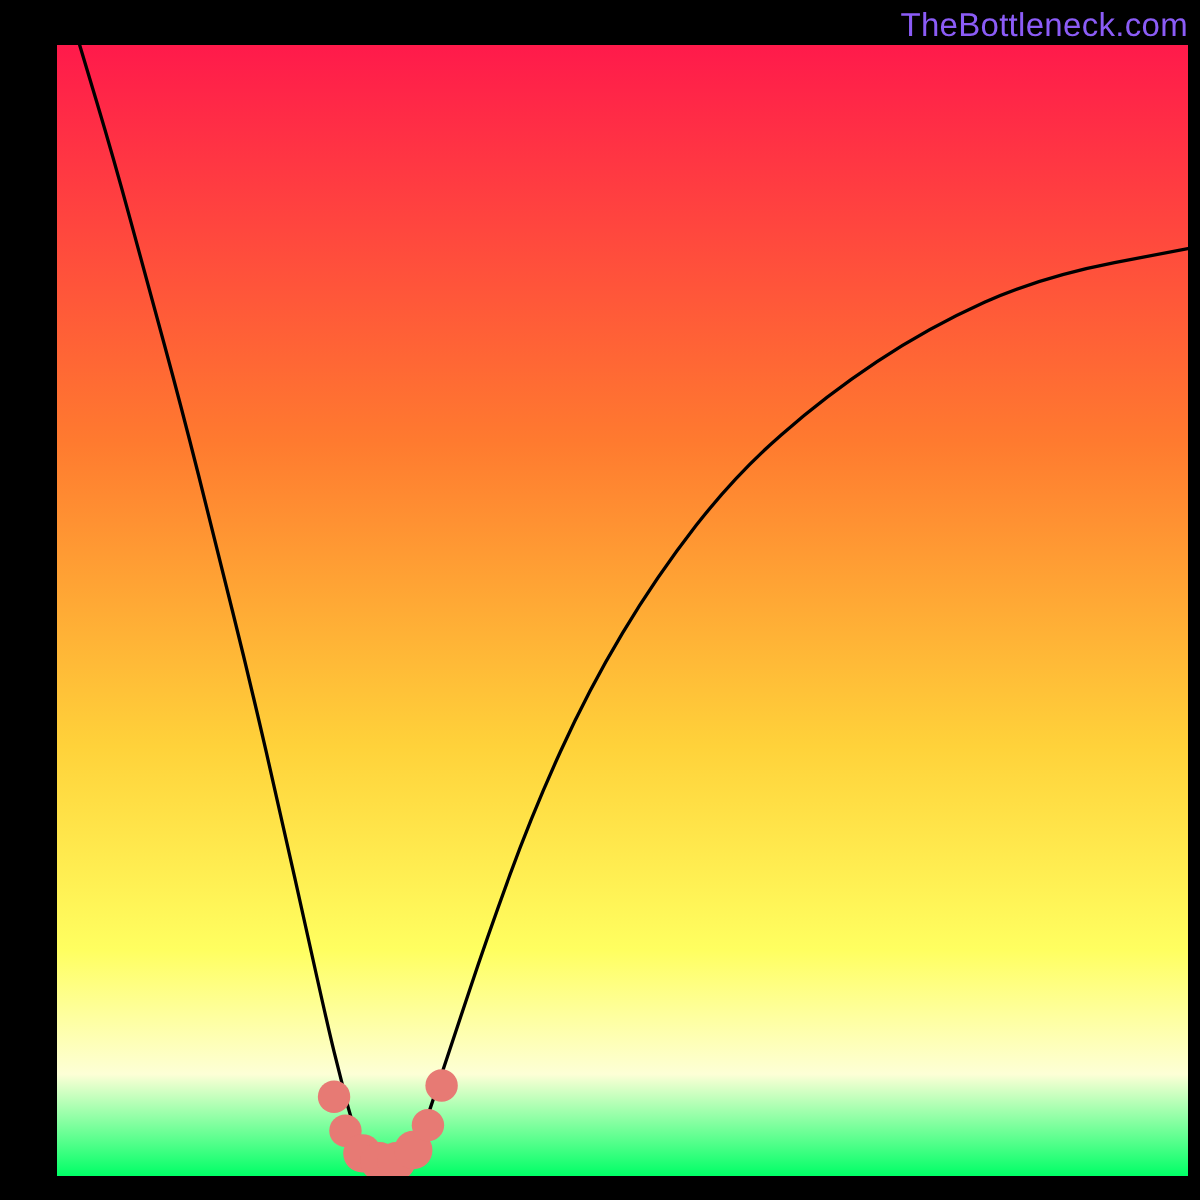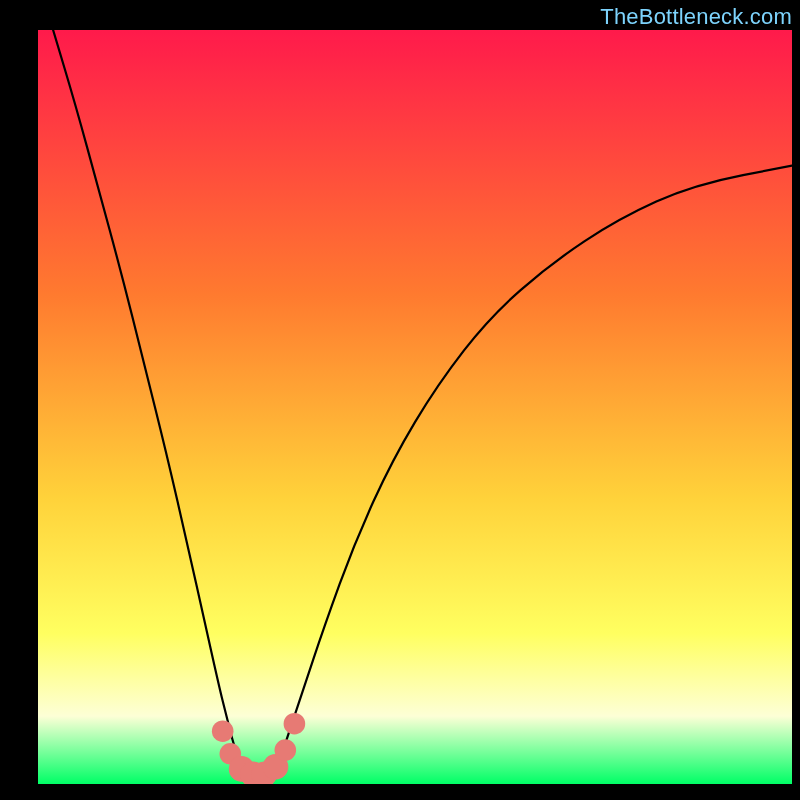--- a/index.html
+++ b/index.html
@@ -23,21 +23,21 @@
     position: absolute;
     left: 38px;
     top: 30px;
     width: 754px;
     height: 754px;
   }
   .watermark {
     position: absolute;
     top: 4px;
     right: 8px;
-    color: #7dd3fc;
+    color: #8b5cf6;
     font-size: 22px;
     font-weight: 400;
     letter-spacing: 0.2px;
     user-select: none;
   }
 </style>
 </head>
 <body>
 
 <div class="frame">

